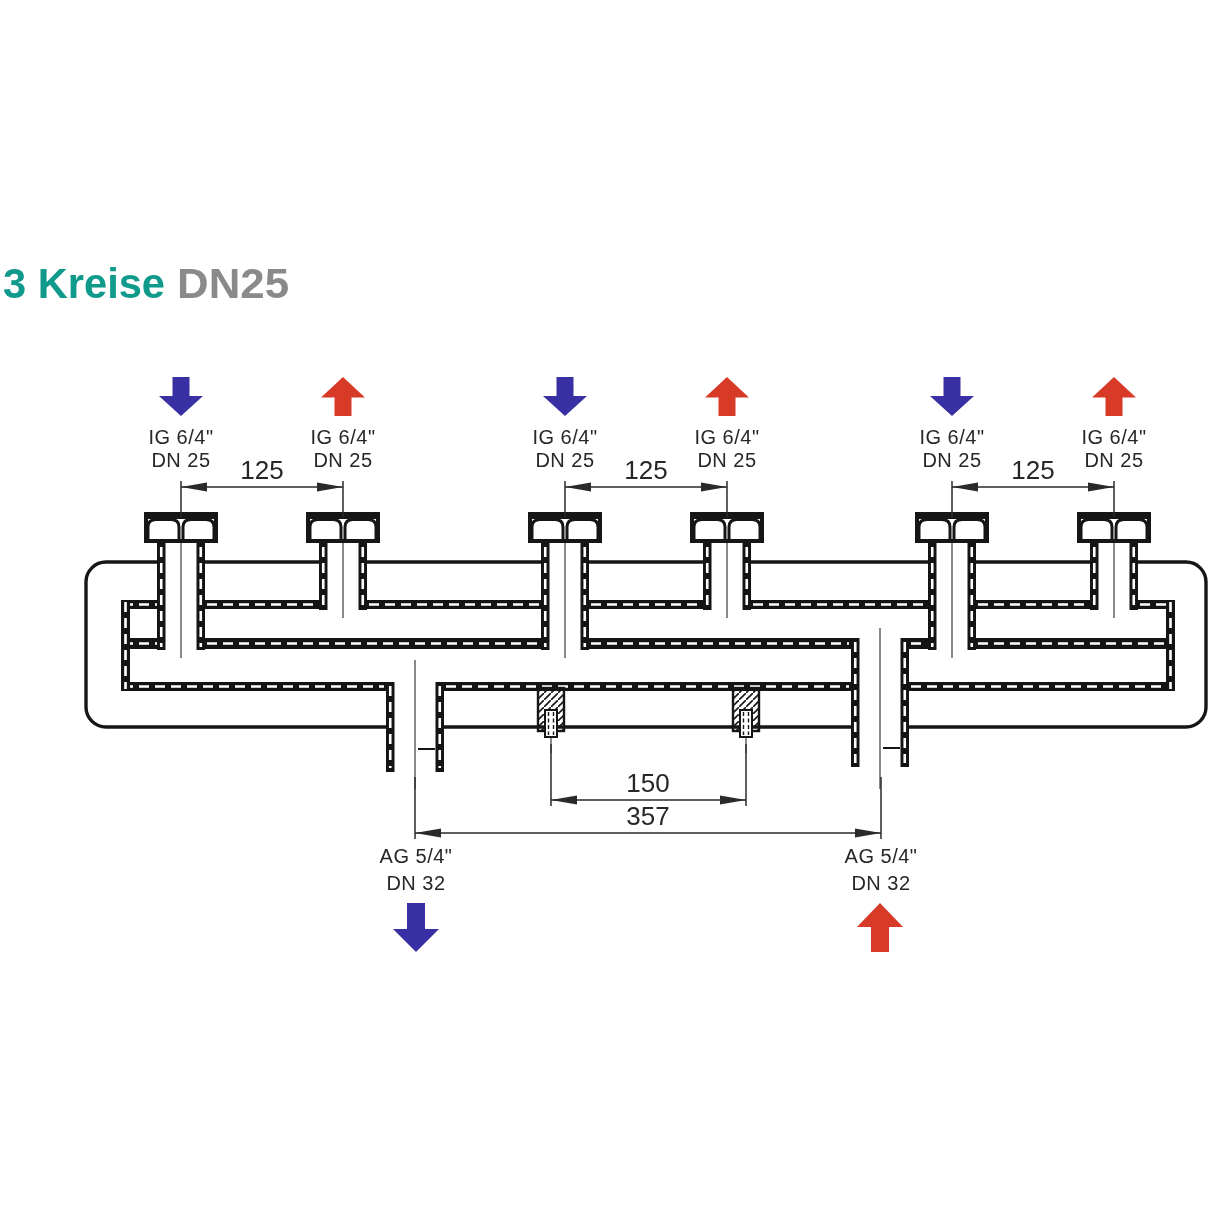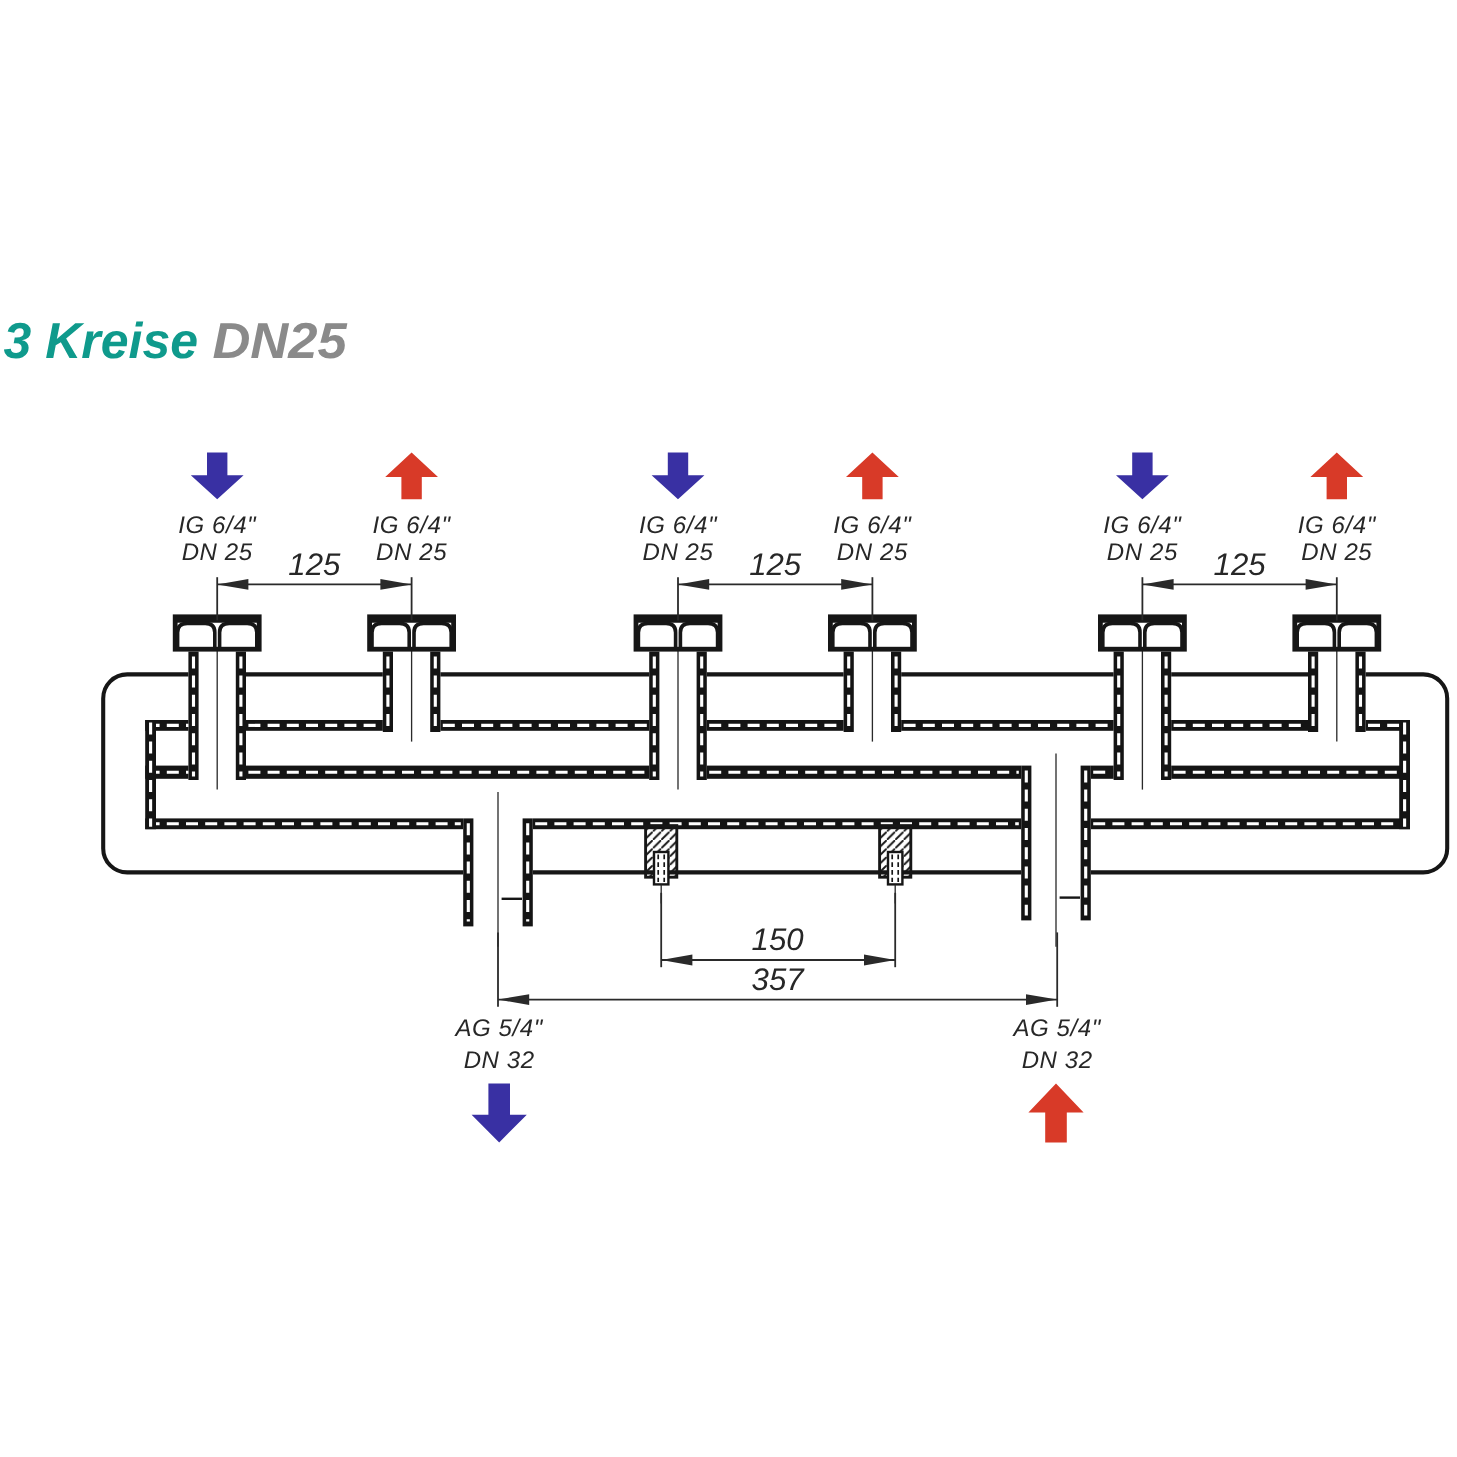--- a/index.html
+++ b/index.html
@@ -1,17 +1,17 @@
 <!DOCTYPE html>
 <html><head>
 <meta charset="utf-8">
 <style>
   html,body{margin:0;padding:0;background:#ffffff;}
   .stage{position:relative;width:1214px;height:1214px;background:#fff;overflow:hidden;
-         font-family:"Liberation Sans", sans-serif;font-style:italic;}
+         font-family:"Liberation Sans", sans-serif;}
   svg{display:block;}
   .outline{fill:#ffffff;stroke:#161616;stroke-width:3.4;}
   .band{fill:#141414;}
   .wdash{stroke:#ffffff;stroke-width:2.6;stroke-dasharray:10 6;fill:none;}
   .sdash{stroke:#161616;stroke-width:1.4;stroke-dasharray:4 2.5;fill:none;}
   .cl{stroke:#2a2a2a;stroke-width:1.1;fill:none;}
   .dim{stroke:#2a2a2a;stroke-width:1.5;fill:none;}
   .arrhead{fill:#2a2a2a;stroke:none;}
   .dimtxt{font-size:26px;fill:#272727;text-anchor:middle;}
   .lbl{font-size:20px;fill:#272727;text-anchor:middle;letter-spacing:0.5px;}

